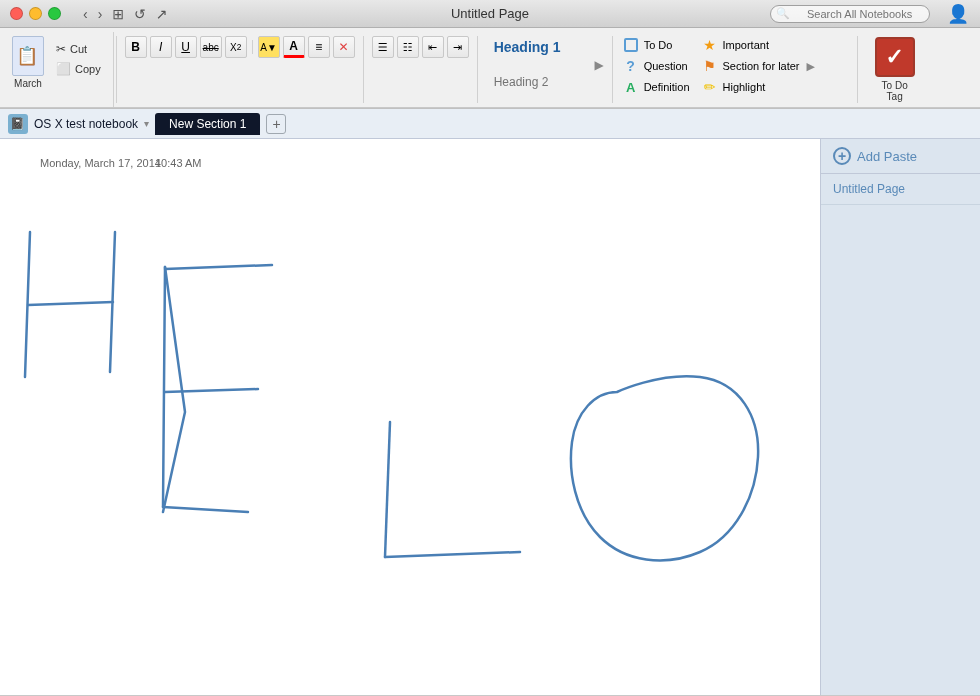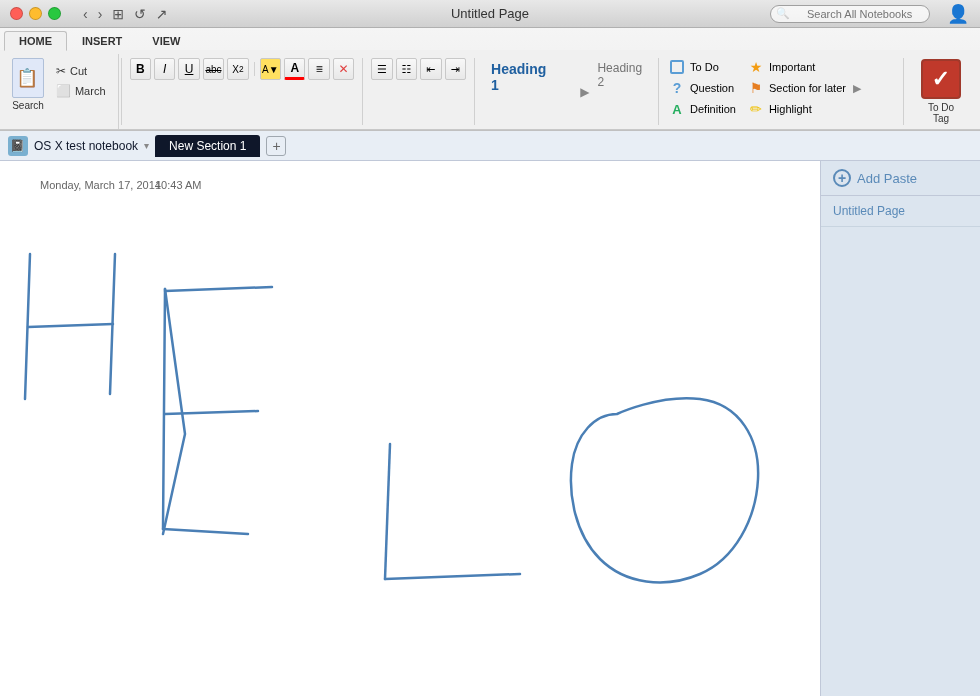--- a/index.html
+++ b/index.html
@@ -201,21 +201,21 @@
       justify-content: center;
       font-size: 12px;
     }
     .format-btn.bold { font-weight: bold; }
     .format-btn.italic { font-style: italic; }
     .format-btn.underline { text-decoration: underline; }
 
     
     .styles-group {
       display: flex;
-      flex-direction: row;
+      flex-direction: column;
       padding: 4px 6px;
       min-width: 130px;
       position: relative;
     }
     .style-item {
       padding: 3px 8px;
       cursor: pointer;
       border-radius: 2px;
       font-size: 12px;
     }
@@ -424,41 +424,36 @@
   </div>
   <div class="titlebar-title">Untitled Page</div>
   <div class="titlebar-search">
     <span style="position:absolute;left:6px;color:#888;font-size:11px;">🔍</span>
     <input class="search-box" type="text" placeholder="Search All Notebooks" style="">
   </div>
   <div class="titlebar-person">👤</div>
 </div>
 
 <div class="ribbon">
-  <div class="ribbon-tabs">
-    <div class="ribbon-tab active">HOME</div>
-    <div class="ribbon-tab">INSERT</div>
-    <div class="ribbon-tab">VIEW</div>
-  </div>
 
   <div class="ribbon-content">
 
     <div class="ribbon-group clipboard-group">
       <div class="paste-btn">
         <div class="paste-icon">📋</div>
-        <div class="paste-label">Search</div>
+        <div class="paste-label">March</div>
       </div>
       <div class="cut-copy-group">
         <div class="small-btn">
           <span class="small-btn-icon">✂</span>
           <span>Cut</span>
         </div>
         <div class="small-btn">
           <span class="small-btn-icon">⬜</span>
-          <span>March</span>
+          <span>Copy</span>
         </div>
       </div>
       <div class="ribbon-group-label"></div>
     </div>
 
     <div class="divider"></div>
 
     <div class="font-group">
       <div class="font-row2">
         <div class="format-btn bold">B</div>

